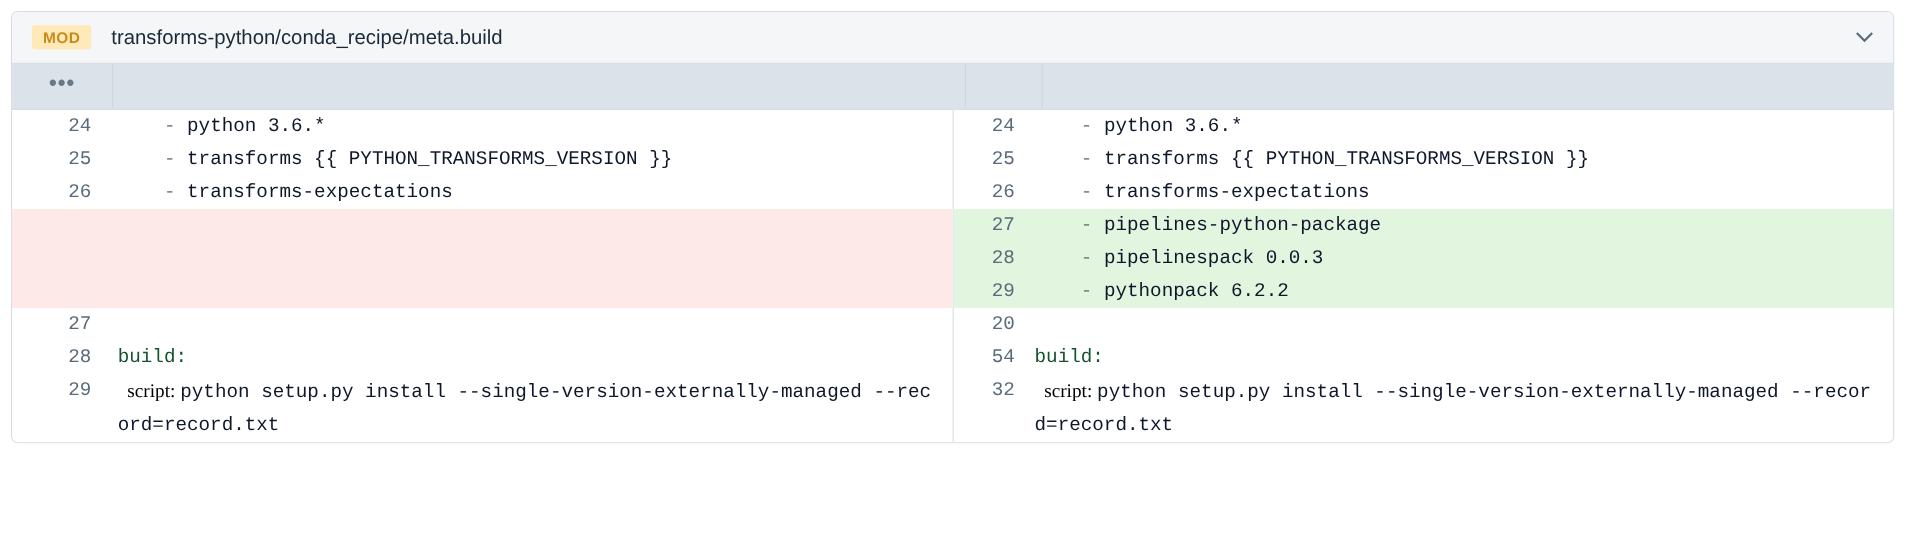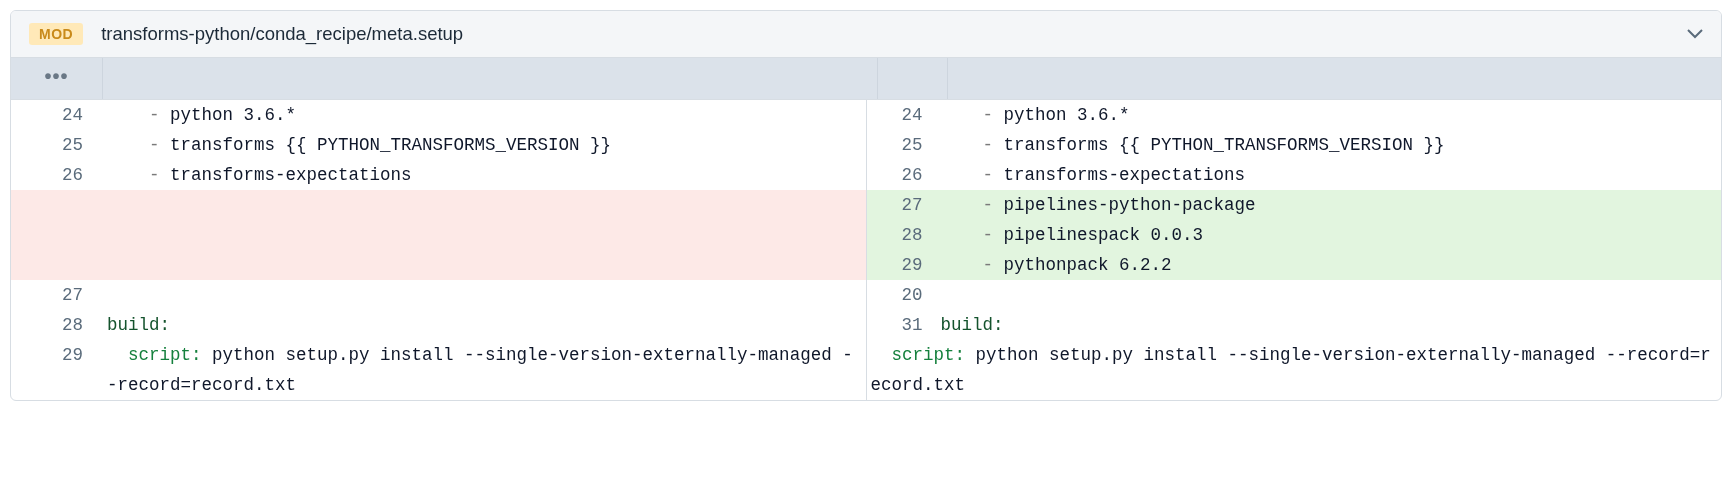--- a/index.html
+++ b/index.html
@@ -105,31 +105,31 @@
     padding-left: 4px;
     padding-right: 10px;
     color: #1c2a38;
   }
   .row.added { background: #e2f5df; }
   .row.added .gutter { background: #e2f5df; }
   .row.removed-blank { background: #fde9e7; }
   .row.removed-blank .gutter { background: #fde9e7; }
   .yaml-dash { color: #7a7a7a; }
   .yaml-string { color: #0f172a; }
-  .yaml-key { color: #15803d; }
+  .yaml-key { color: #000000; font-family: Liberation Serif, serif; }
   .build-row .code { color: #14532d; }
 </style>
 </head>
 <body>
 
 <div class="diff-container">
 
   <div class="file-header">
     <span class="badge">MOD</span>
-    <span class="file-path">transforms-python/conda_recipe/meta.setup</span>
+    <span class="file-path">transforms-python/conda_recipe/meta.build</span>
     <span class="chevron">
       <svg width="16" height="10" viewBox="0 0 16 10">
           <path d="M1 1 L8 8 L15 1" fill="none" stroke="#5a6b7b" stroke-width="2"></path>
         </svg>
     </span>
   </div>
 
   <div class="hunk-header">
     <div class="hunk-gutter-left">
       <span class="ellipsis">•••</span>
@@ -203,22 +203,23 @@
       </div>
       <div class="row added">
         <div class="gutter">29</div>
         <div class="code">    <span class="yaml-dash">-</span> <span class="yaml-string">pythonpack 6.2.2</span></div>
       </div>
       <div class="row">
         <div class="gutter">20</div>
         <div class="code"></div>
       </div>
       <div class="row build-row">
-        <div class="gutter">31</div>
+        <div class="gutter">54</div>
         <div class="code">build:</div>
       </div>
       <div class="row">
+        <div class="gutter">32</div>
         <div class="code"><span class="yaml-key">  script: </span><span class="yaml-string">python setup.py install --single-version-externally-managed --record=record.txt</span></div>
       </div>
     </div>
 
   </div>
 </div>
 
 </body></html>

